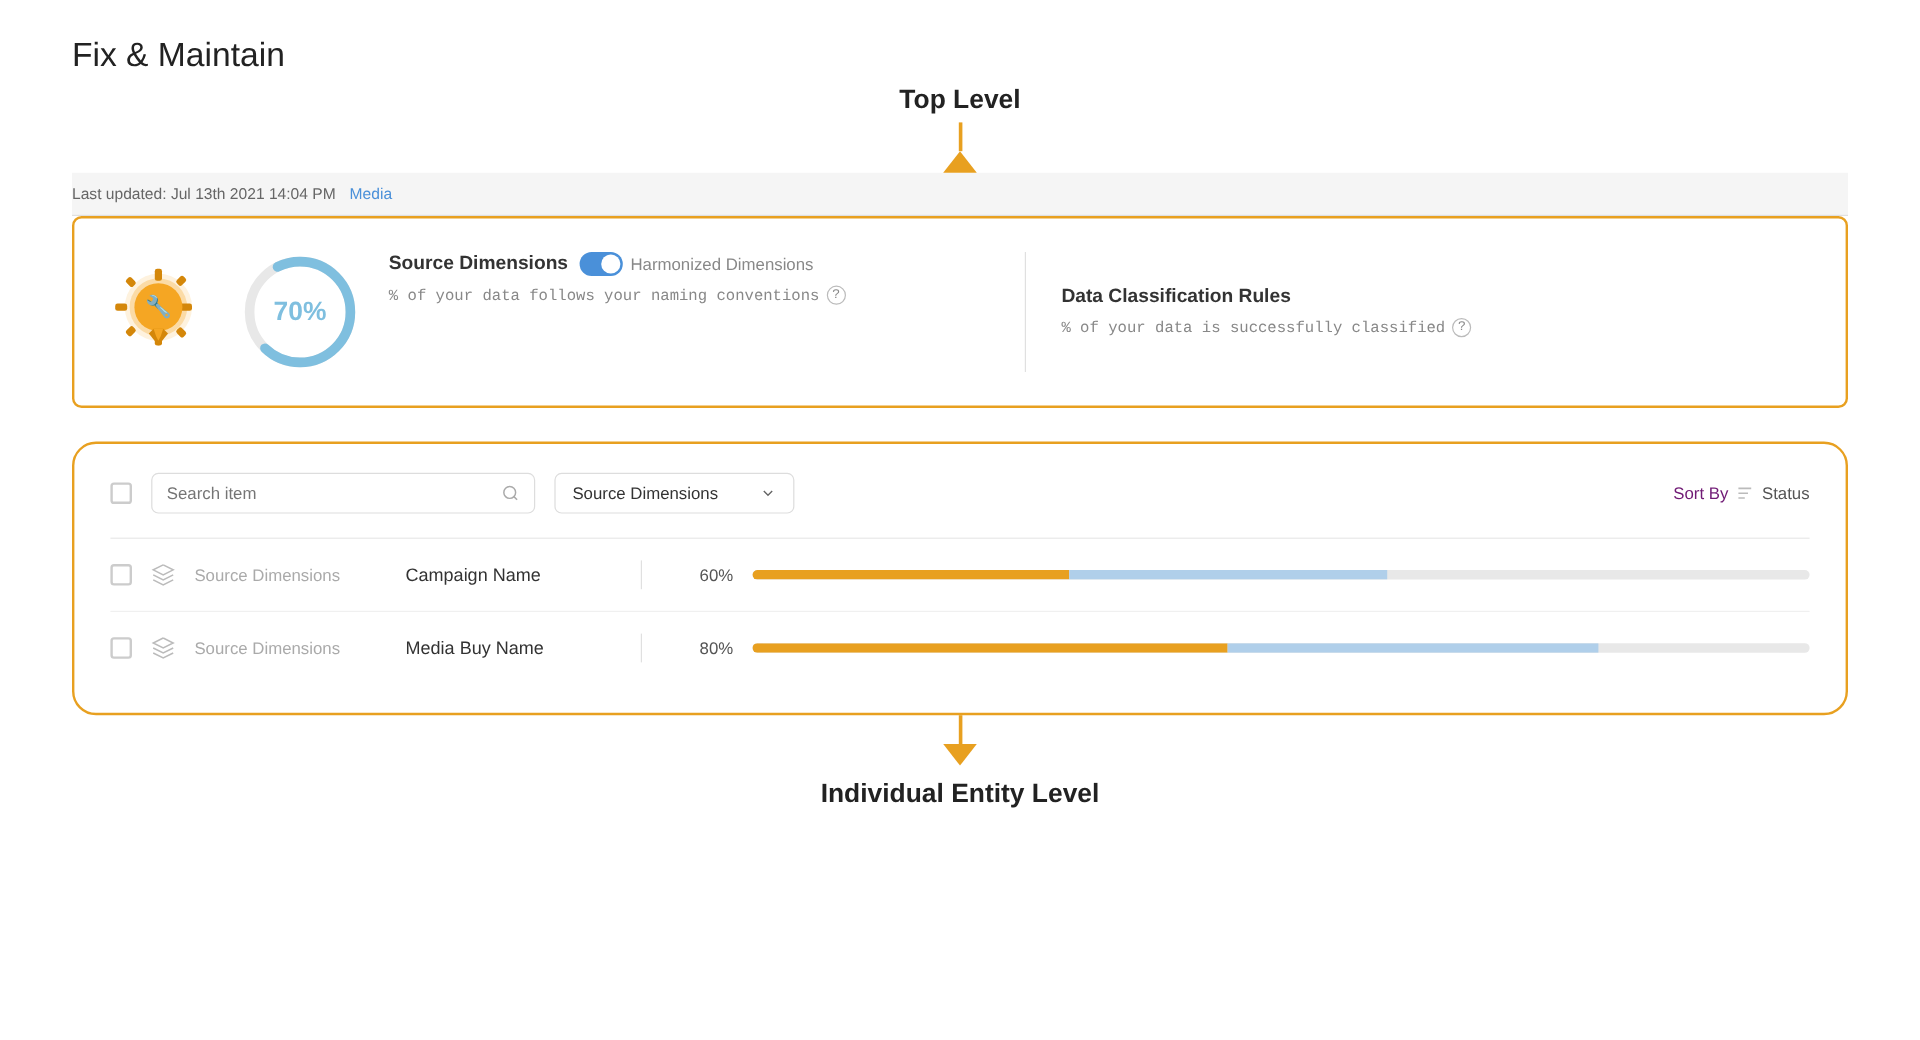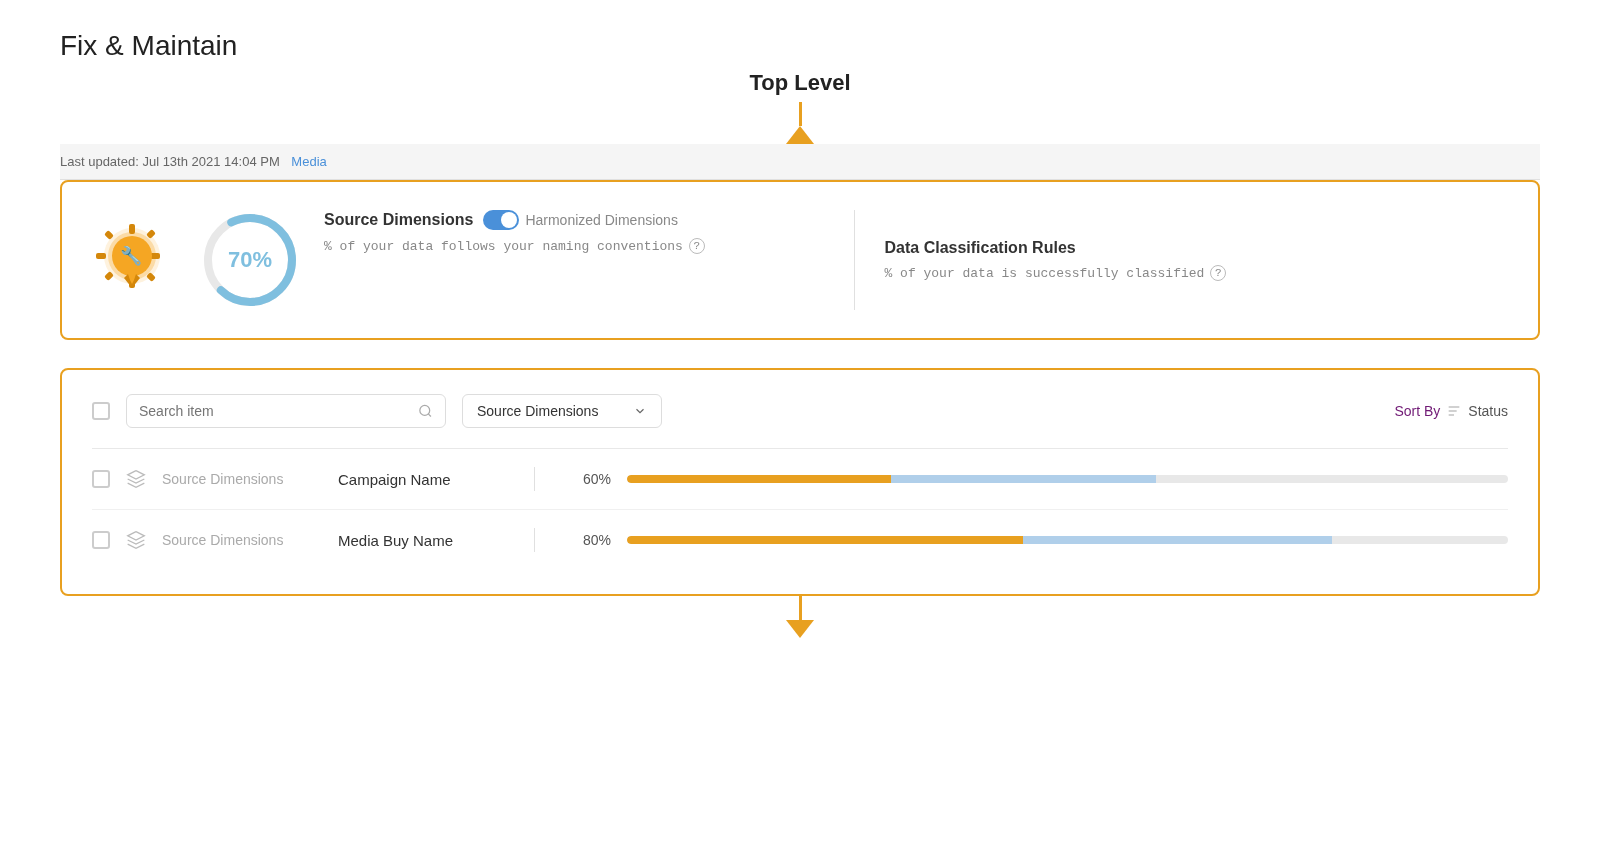--- a/index.html
+++ b/index.html
@@ -191,21 +191,21 @@
       align-items: center;
       justify-content: center;
       font-size: 11px;
       color: #888;
       cursor: pointer;
     }
 
     
     .bottom-section {
       border: 2px solid #E8A020;
-      border-radius: 8px;
+      border-radius: 20px;
       padding: 24px 30px;
       background: #fff;
     }
 
     .filter-row {
       display: flex;
       align-items: center;
       gap: 16px;
       margin-bottom: 20px;
     }
@@ -519,13 +519,14 @@
         <div class="progress-secondary" style="width:35%; background:#B0CFEA;"></div>
       </div>
     </div>
     </div>
 
 </div>
 
 <div class="bottom-level-container">
   <div class="arrow-line-down"></div>
   <div class="arrow-down"></div>
+  <span class="level-label" style="margin-top:10px;">Individual Entity Level</span>
 </div>
 
 </body></html>

